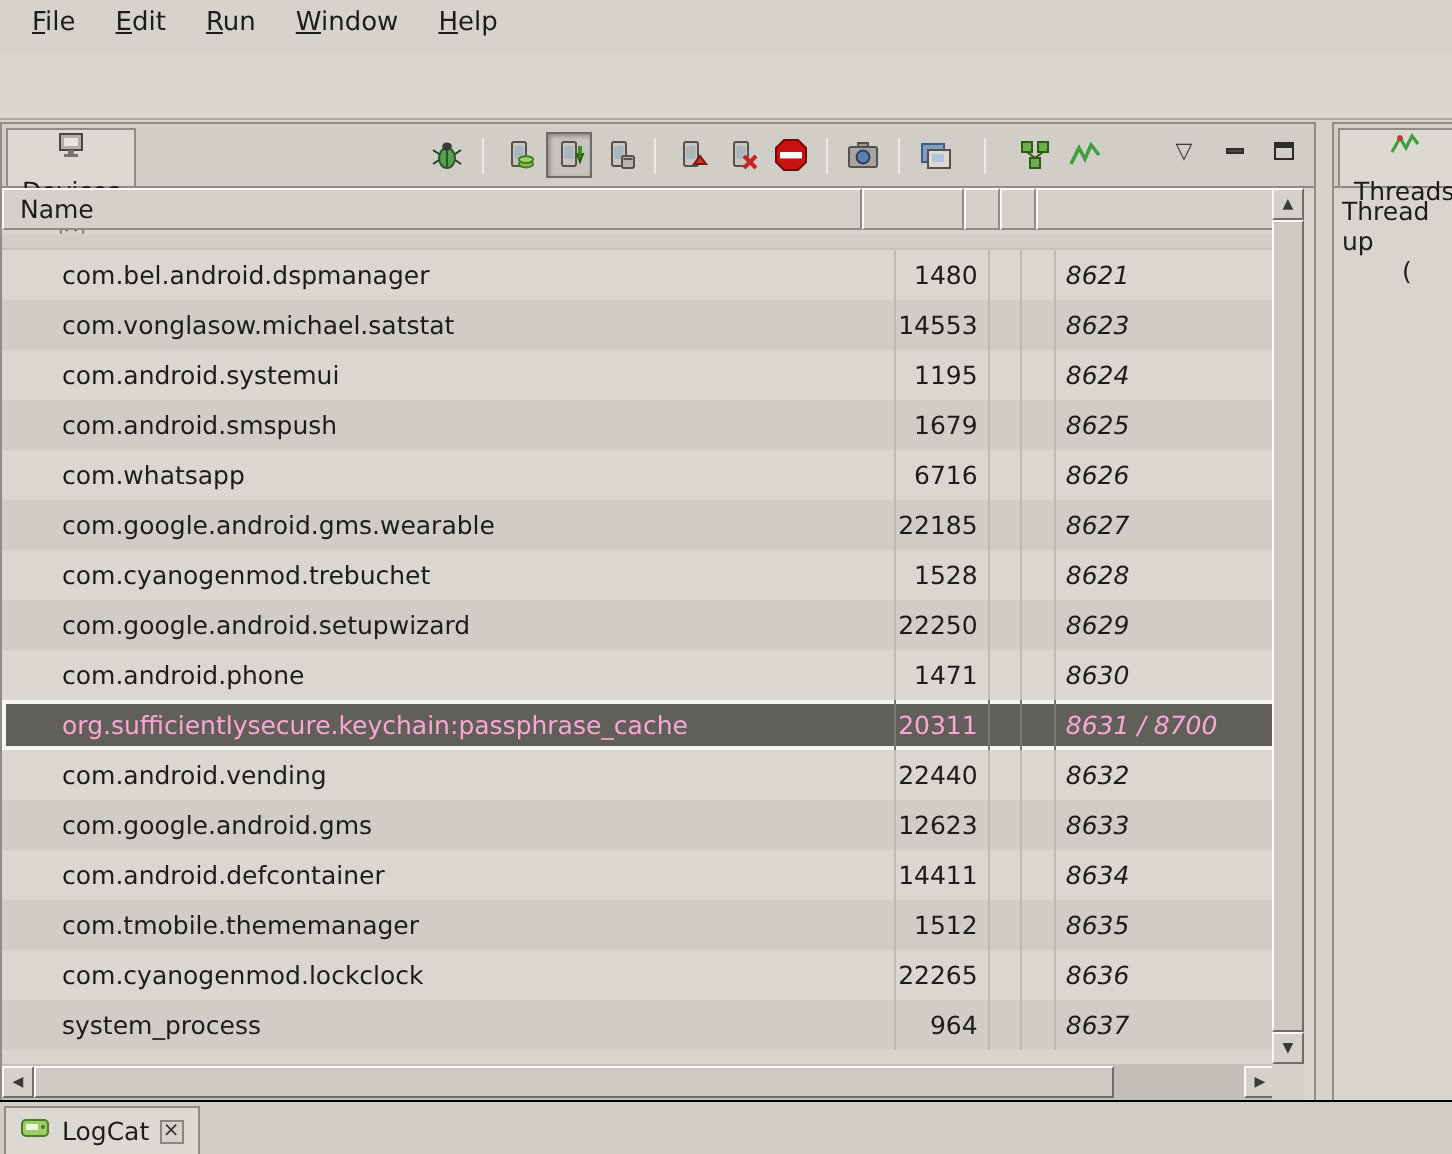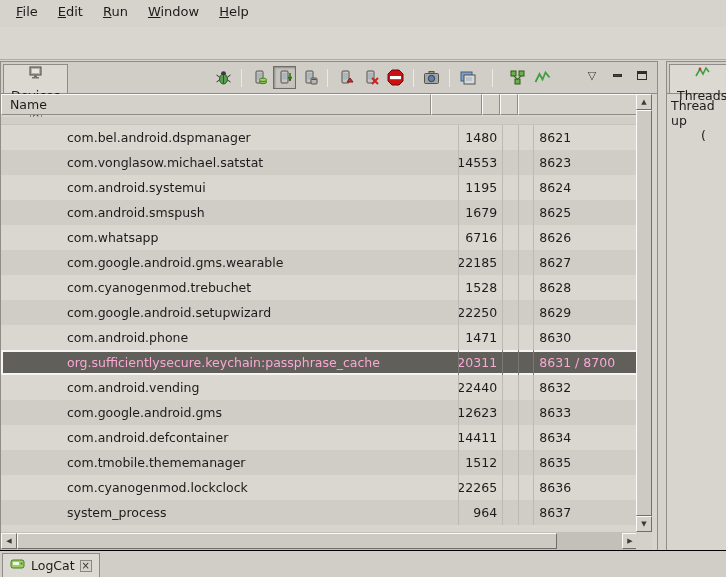--- a/index.html
+++ b/index.html
@@ -46,24 +46,24 @@
   .hc-pid  { width:51px; }
   .hc-a, .hc-b { width:18px; }
   .hc-port { width:120px; }
 
   #rows-viewport { position:absolute; top:23px; left:0; width:637px; bottom:18px; overflow:hidden; background:#d8d5cf; }
   #rows-spacer { height:8px; background:#d1cdc7; border-bottom:1px solid #c6c2bc; }
   .trow { display:flex; height:25px; }
   .trow.even { background:#dad6d0; }
   .trow.odd  { background:#d0ccc6; }
   .cell { font-size:12.5px; display:flex; align-items:center; overflow:hidden; white-space:nowrap; border-right:1px solid #bdbab4; }
-  .c-name { width:486px; padding-left:30px;margin-left:36px; }
+  .c-name { width:486px; padding-left:30px; }
   .c-pid  { width:51px; justify-content:flex-end; padding-right:5px; }
   .c-a, .c-b { width:18px; }
-  .c-port { width:120px; padding-left:5px; border-right:none; }
+  .c-port { width:120px; padding-left:5px; border-right:none;font-style:italic; }
   .trow.selected { background:#615f5a; color:#f9a8d4; box-shadow:inset 0 0 0 2px #f6f5f3; }
   .trow.selected .cell { border-right-color:#7a7873; }
 
   
   .sb-btn { background:#d4d1cb; border-top:1px solid #fbfaf8; border-left:1px solid #fbfaf8; border-right:1px solid #716e69; border-bottom:1px solid #716e69; display:flex; align-items:center; justify-content:center; font-size:7px; color:#3a3a3a; }
   .sb-thumb { background:#cdcac4; border-top:1px solid #fbfaf8; border-left:1px solid #fbfaf8; border-right:1px solid #716e69; border-bottom:1px solid #716e69; }
   #vscroll { position:absolute; top:0; right:5px; width:16px; bottom:18px; background:#c3c0ba; }
   #vscroll .sb-btn { position:absolute; left:0; width:16px; height:16px; }
   #vs-up { top:0; } #vs-down { bottom:0; }
   #vs-thumb { position:absolute; left:0; top:16px; bottom:16px; width:16px; }

